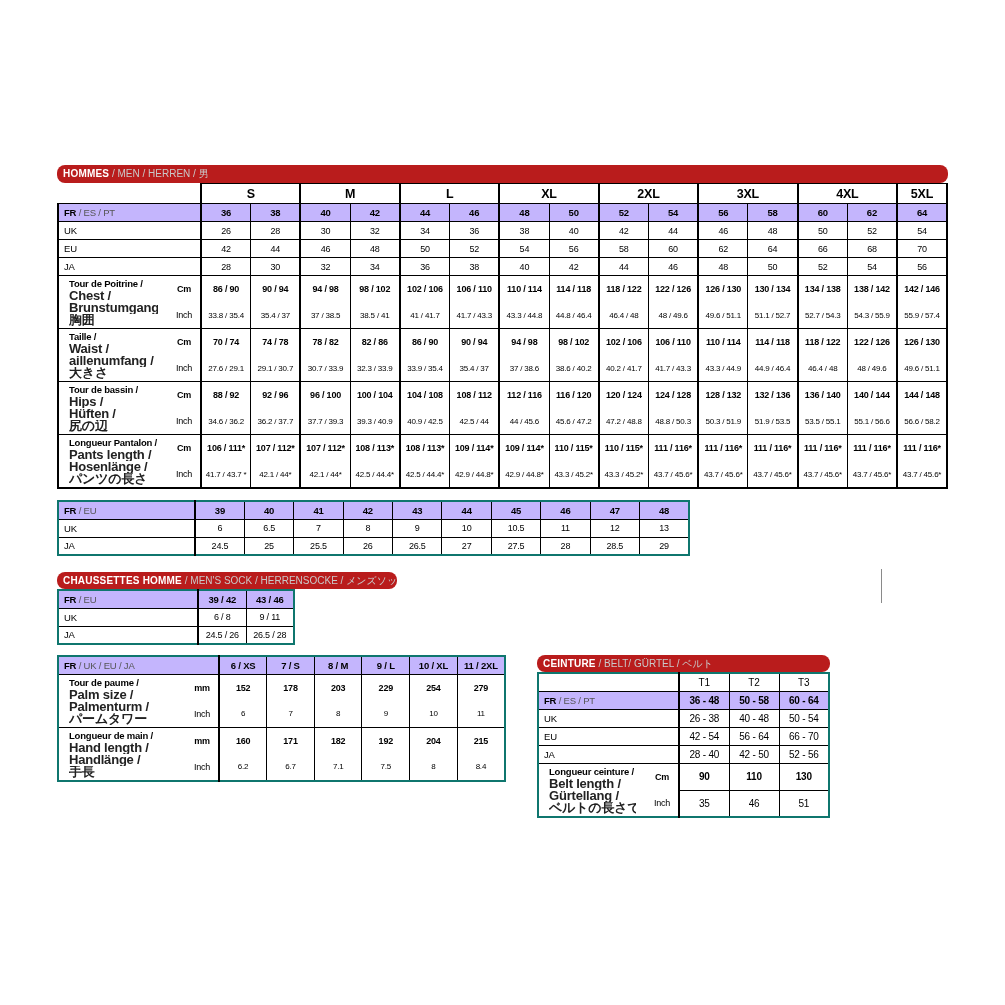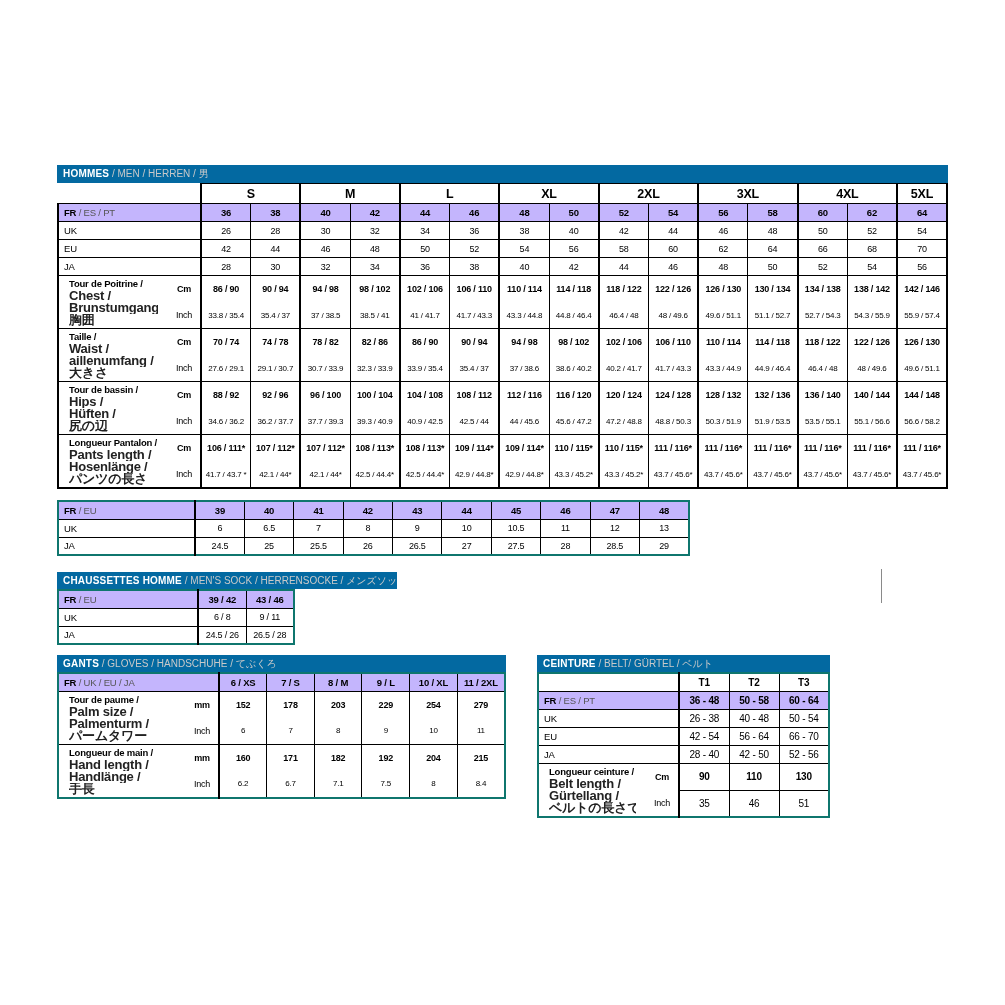--- a/index.html
+++ b/index.html
@@ -3,22 +3,22 @@
 <meta charset="utf-8">
 <style>
   *{box-sizing:border-box}
   html,body{margin:0;padding:0}
   body{
     width:1005px;height:1005px;position:relative;background:#ffffff;
     font-family:"Liberation Sans",sans-serif;color:#000;
   }
   .tbl{position:absolute}
   .bar{
-    background:#0369a1;color:#fff;height:18px;line-height:18px;
-    padding-left:6px;font-size:10px;white-space:nowrap;overflow:hidden;
+    background:#b91c1c;color:#fff;height:18px;line-height:18px;
+    padding-left:6px;font-size:10px;white-space:nowrap;overflow:hidden;border-radius:8px;
   }
   .bar .bp{font-weight:bold;letter-spacing:.2px}
   .bar .bs{color:#c9c9c9;font-weight:normal}
 
   table.grid{border-collapse:collapse;table-layout:fixed;width:100%;}
   .grid tr{height:18px}
   .grid th,.grid td{
     border:1px solid #000;text-align:center;vertical-align:middle;
     font-size:9px;font-weight:normal;padding:0 1px;white-space:nowrap;
     letter-spacing:-0.2px;overflow:hidden;
@@ -53,21 +53,21 @@
   .menG .grp{font-weight:bold;font-size:12.5px}
   .menG .nob{border:none;background:#fff}
   .menG th.lab{border-left-width:2px;border-right-width:2px}
   .menG th.slab{border-left-width:2px}
 
   
   .outer2{border:2px solid #0f766e}
   .shoesG th.lab,.socksG th.lab{border-right-width:2px}
   .glovesG th.lab{border-right-width:2px}
   .beltG th.lab{border-right-width:2px}
-  .beltG .bhead td{font-weight:bold;font-size:10px}
+  .beltG .bhead td{font-weight:normal;font-size:10px}
   .beltG .bl-empty{border-right-width:2px}
   
   .beltG .sec-top td{border-bottom:1px solid #000}
   .beltG .sec-top{height:27px}
   .beltG .sec-bot{height:27px}
   .beltG td{font-size:10px}
 
   .stray{position:absolute;background:#8a8a8a}
 </style>
 </head>
@@ -417,24 +417,20 @@
     <td>24.5 / 26</td>
           <td>26.5 / 28</td>
         </tr>
   </tbody>
     </table>
 </div>
 
 <div class="stray" style="left:881px;top:569px;width:1px;height:34px"></div>
 
 <div class="tbl" style="left:57px;top:655px;width:449px">
-  <div class="bar" style="height:17px;line-height:17px">
-    <span class="bp">GANTS</span>
-    <span class="bs">/ GLOVES / HANDSCHUHE / てぶくろ</span>
-  </div>
   <table class="grid outer2 glovesG">
     <colgroup>
         <col style="width:128px">
         <col style="width:33px">
       </colgroup>
     <tbody>
         <tr class="yrow">
       <th class="lab" colspan="2"><span class="lp">FR</span> <span class="ls">/  UK / EU / JA</span></th>
     <td>6 / XS</td>
           <td>7 / S</td>

